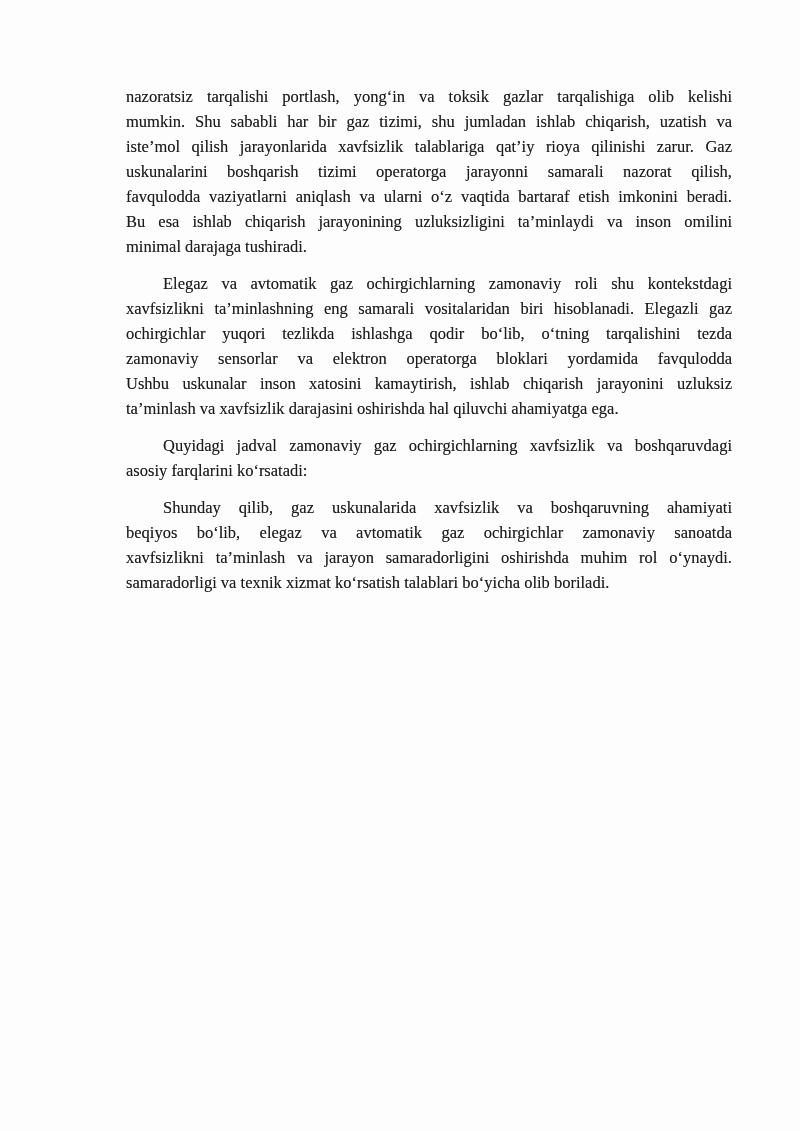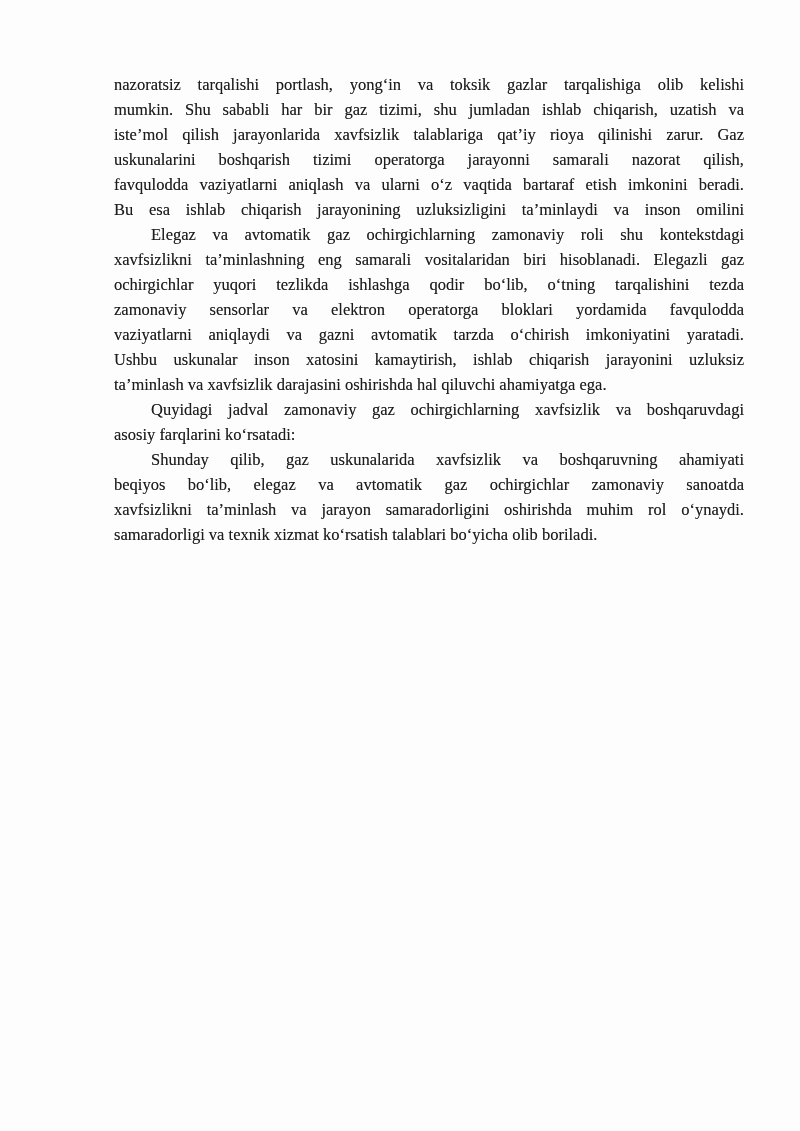--- a/index.html
+++ b/index.html
@@ -15,21 +15,21 @@
   }
   .text-block {
     position: absolute;
     left: 114px;
     top: 72px;
     width: 630px;
     font-size: 16.5px;
     line-height: 25px;
     text-shadow: 0 0 0.4px rgba(0,0,0,0.45);
   }
-  .para { margin: 0; }
+  .para { margin: 12px; }
   .line {
     text-align: justify;
     text-align-last: justify;
     white-space: normal;
   }
   .line.last {
     text-align: left;
     text-align-last: left;
   }
   .para.indent .line:first-child {
@@ -41,27 +41,27 @@
 
 <div class="page">
   <div class="text-block" style="color: rgb(29, 29, 29);">
       <div class="para">
         <div class="line">nazoratsiz tarqalishi portlash, yong‘in va toksik gazlar tarqalishiga olib kelishi</div>
         <div class="line">mumkin. Shu sababli har bir gaz tizimi, shu jumladan ishlab chiqarish, uzatish va</div>
         <div class="line">iste’mol qilish jarayonlarida xavfsizlik talablariga qat’iy rioya qilinishi zarur. Gaz</div>
         <div class="line">uskunalarini boshqarish tizimi operatorga jarayonni samarali nazorat qilish,</div>
         <div class="line">favqulodda vaziyatlarni aniqlash va ularni o‘z vaqtida bartaraf etish imkonini beradi.</div>
         <div class="line">Bu esa ishlab chiqarish jarayonining uzluksizligini ta’minlaydi va inson omilini</div>
+        <div class="line last">minimal darajaga tushiradi.</div>
       </div>
       <div class="para indent">
         <div class="line">Elegaz va avtomatik gaz ochirgichlarning zamonaviy roli shu kontekstdagi</div>
         <div class="line">xavfsizlikni ta’minlashning eng samarali vositalaridan biri hisoblanadi. Elegazli gaz</div>
         <div class="line">ochirgichlar yuqori tezlikda ishlashga qodir bo‘lib, o‘tning tarqalishini tezda</div>
         <div class="line">zamonaviy sensorlar va elektron operatorga bloklari yordamida favqulodda</div>
-        <div class="line">vaziyatlarni aniqlaydi va gazni avtomatik tarzda o‘chirish imkoniyatini yaratadi.</div>
         <div class="line">Ushbu uskunalar inson xatosini kamaytirish, ishlab chiqarish jarayonini uzluksiz</div>
         <div class="line last">ta’minlash va xavfsizlik darajasini oshirishda hal qiluvchi ahamiyatga ega.</div>
       </div>
       <div class="para indent">
         <div class="line">Quyidagi jadval zamonaviy gaz ochirgichlarning xavfsizlik va boshqaruvdagi</div>
         <div class="line last">asosiy farqlarini ko‘rsatadi:</div>
       </div>
       <div class="para indent">
         <div class="line">Shunday qilib, gaz uskunalarida xavfsizlik va boshqaruvning ahamiyati</div>
         <div class="line">beqiyos bo‘lib, elegaz va avtomatik gaz ochirgichlar zamonaviy sanoatda</div>

